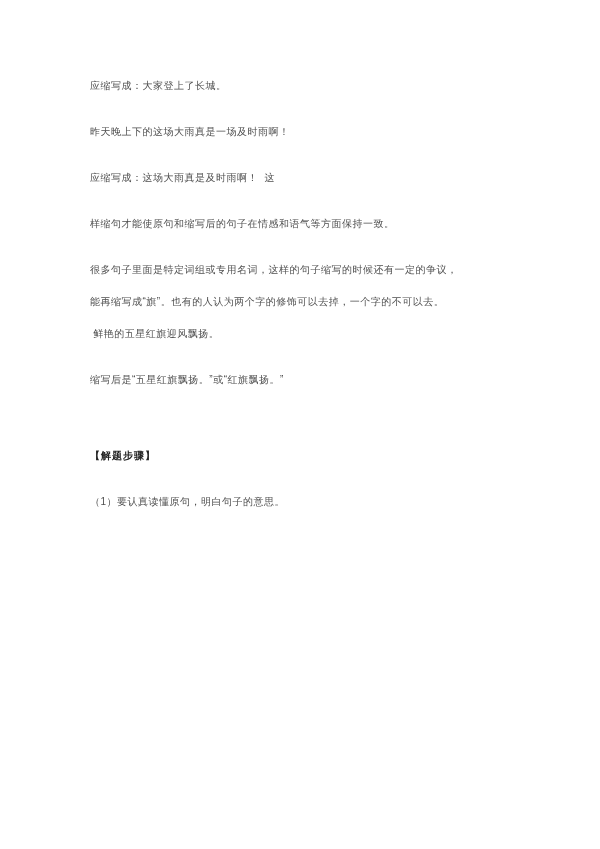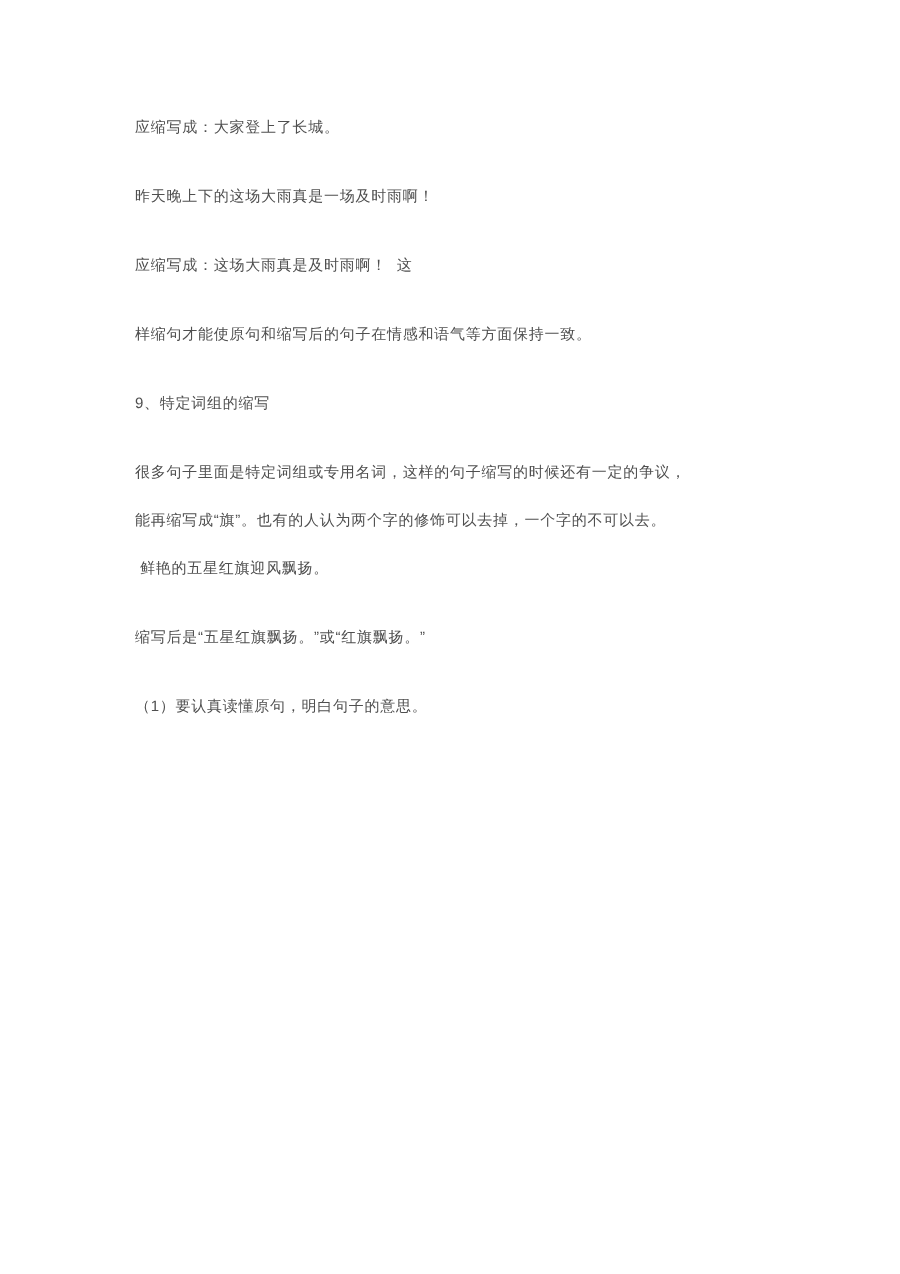--- a/index.html
+++ b/index.html
@@ -52,29 +52,29 @@
       <div class="para body">
         <div class="line">昨天晚上下的这场大雨真是一场及时雨啊！</div>
       </div>
       <div class="para body">
         <div class="line">应缩写成：这场大雨真是及时雨啊！  这</div>
       </div>
       <div class="para body">
         <div class="line">样缩句才能使原句和缩写后的句子在情感和语气等方面保持一致。</div>
       </div>
       <div class="para body">
-        <div class="line">9、特定词组的缩写</div>
-      </div>
-      <div class="para body">
         <div class="line">很多句子里面是特定词组或专用名词，这样的句子缩写的时候还有一定的争议，</div>
         <div class="line">能再缩写成“旗”。也有的人认为两个字的修饰可以去掉，一个字的不可以去。</div>
         <div class="line"> 鲜艳的五星红旗迎风飘扬。</div>
       </div>
       <div class="para body">
         <div class="line">缩写后是“五星红旗飘扬。”或“红旗飘扬。”</div>
+      </div>
+      <div class="para heading">
+        <div class="line">【解题步骤】</div>
       </div>
       <div class="para body">
         <div class="line">（1）要认真读懂原句，明白句子的意思。</div>
       </div>
       <div class="para body">
       </div>
     </div>
 </div>
 
 </body></html>

